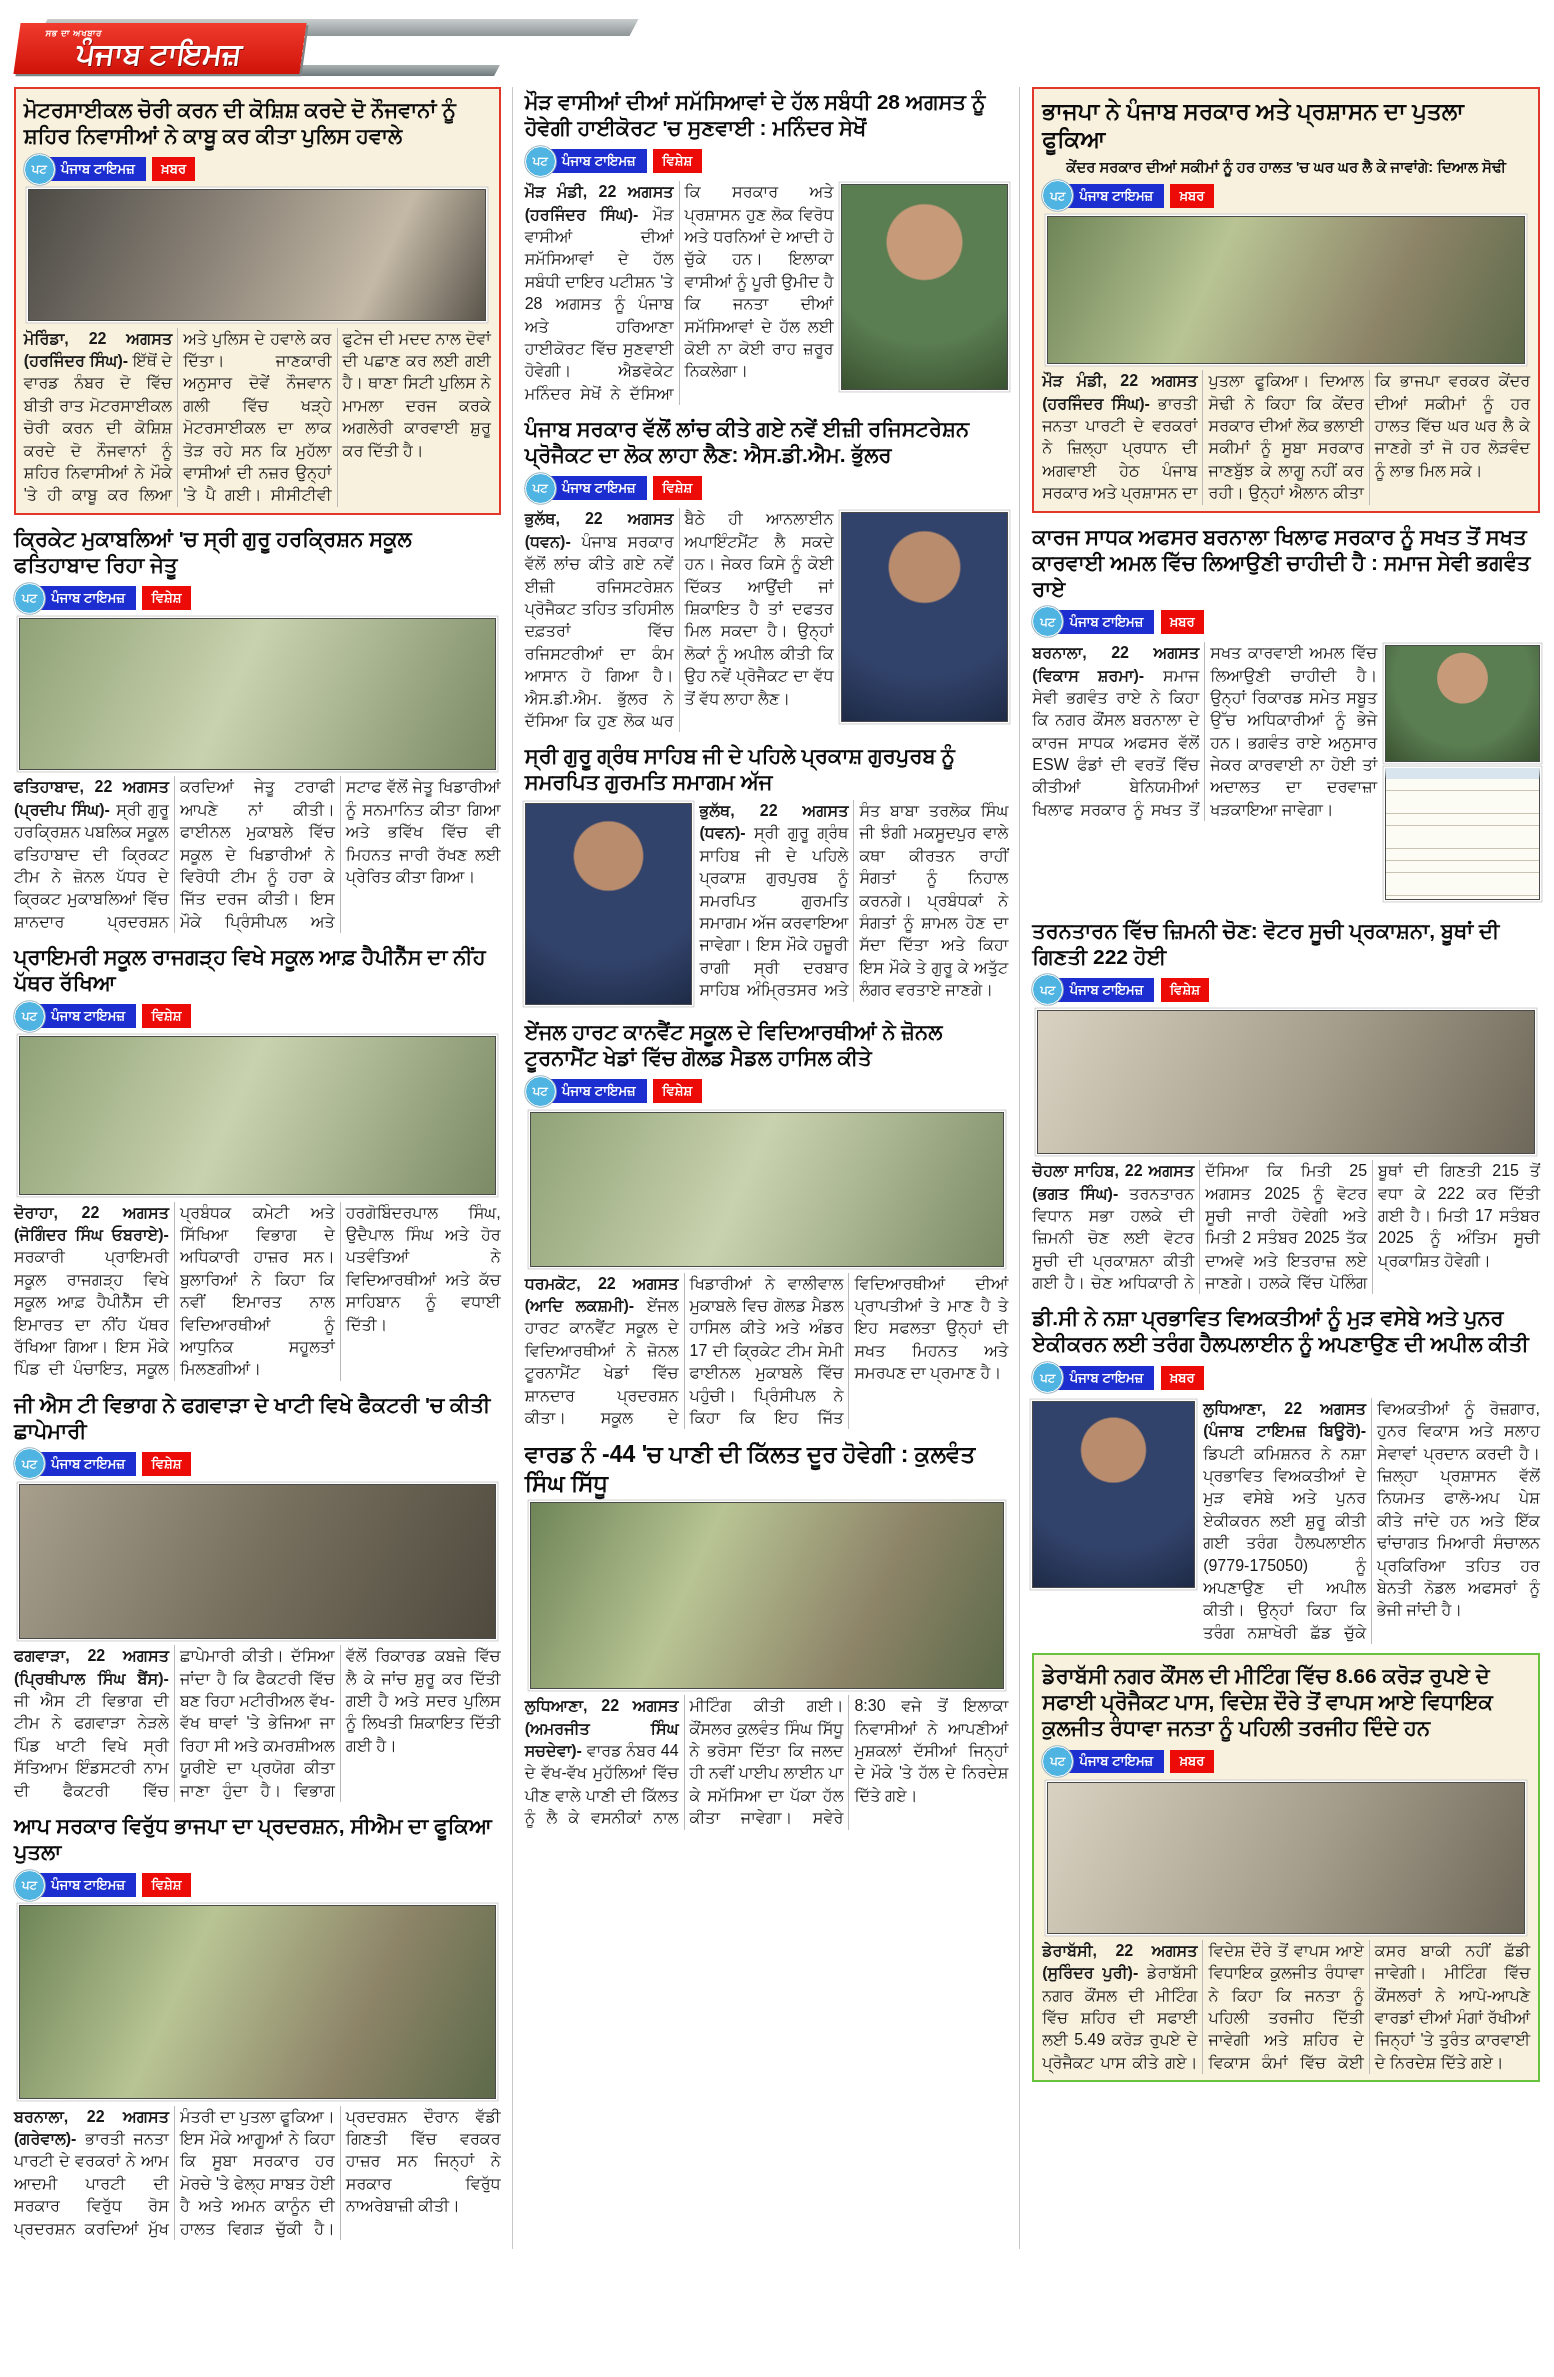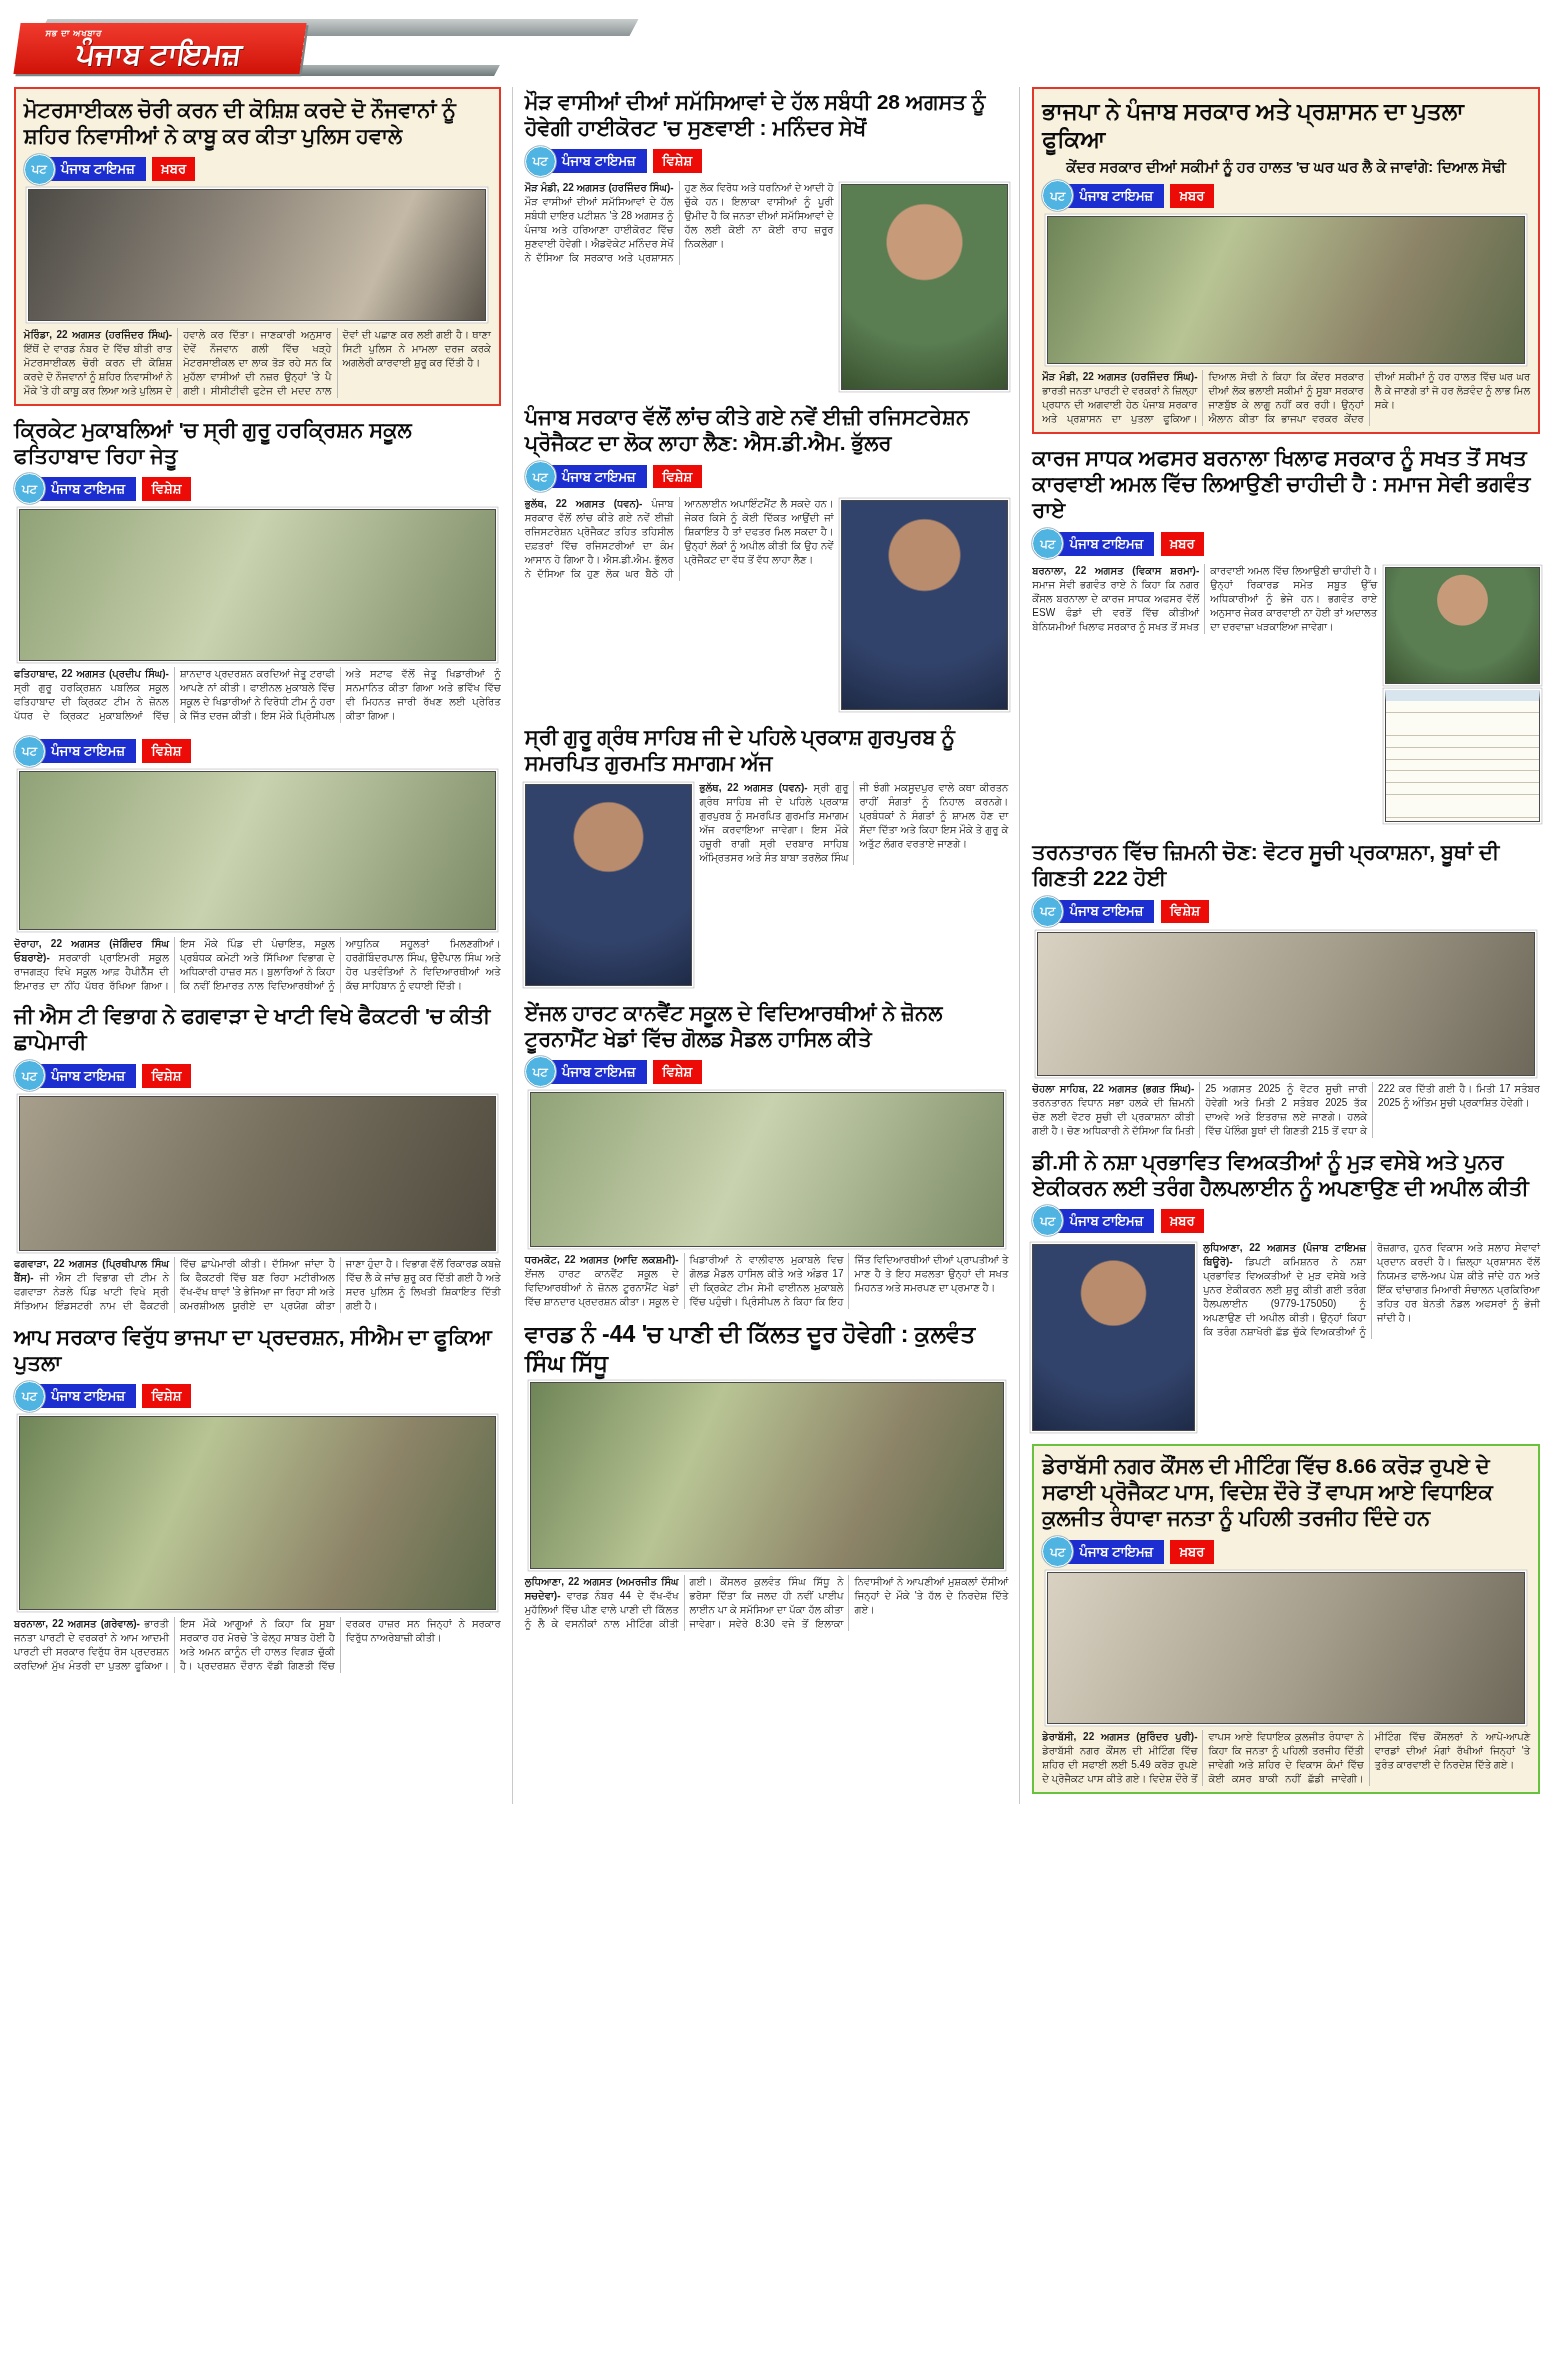--- a/index.html
+++ b/index.html
@@ -81,21 +81,21 @@
   .ph-factory { background:linear-gradient(115deg,#a79f8c 0%,#77705f 50%,#4f4a3e 100%); }
   .ph-portrait{ background:radial-gradient(circle at 50% 28%, #c79b7a 0 22%, #5a7d52 23% 60%, #39512f 100%); }
   .ph-portrait2{ background:radial-gradient(circle at 50% 26%, #b98c6d 0 20%, #32436b 21% 62%, #1e2a46 100%); }
   .ph-doc {
     background:#fcfbf4;
     background-image:repeating-linear-gradient(#fcfbf4 0 11px, #c9c4b2 11px 11.7px);
     border-top:11px solid #d8e4ee;
   }
   .body-cols {
     column-count:3; column-gap:11px; column-rule:0.8px solid #b9b9b9;
-    font-size:10px; line-height:1.4; text-align:justify; color:#1a1a1a;
+    font-size:16px; line-height:1.4; text-align:justify; color:#1a1a1a;
   }
   .body-cols.two { column-count:2; }
   .byline { font-weight:bold; }
   .flex-row { display:flex; gap:7.8px; align-items:flex-start; }
   .flex-row .grow { flex:1; }
 </style>
 </head>
 <body>
 
 <div id="page">
@@ -135,20 +135,21 @@
           <span class="badge-red">ਵਿਸ਼ੇਸ਼</span>
         </div>
         <div class="photo ph-group ph-full" style="height:152px"></div>
         <div class="body-cols">
           <span class="byline">ਫਤਿਹਾਬਾਦ, 22 ਅਗਸਤ (ਪ੍ਰਦੀਪ ਸਿੰਘ)-</span>
           <span>ਸ੍ਰੀ ਗੁਰੂ ਹਰਕ੍ਰਿਸ਼ਨ ਪਬਲਿਕ ਸਕੂਲ ਫਤਿਹਾਬਾਦ ਦੀ ਕ੍ਰਿਕਟ ਟੀਮ ਨੇ ਜ਼ੋਨਲ ਪੱਧਰ ਦੇ ਕ੍ਰਿਕਟ ਮੁਕਾਬਲਿਆਂ ਵਿੱਚ ਸ਼ਾਨਦਾਰ ਪ੍ਰਦਰਸ਼ਨ ਕਰਦਿਆਂ ਜੇਤੂ ਟਰਾਫੀ ਆਪਣੇ ਨਾਂ ਕੀਤੀ। ਫਾਈਨਲ ਮੁਕਾਬਲੇ ਵਿੱਚ ਸਕੂਲ ਦੇ ਖਿਡਾਰੀਆਂ ਨੇ ਵਿਰੋਧੀ ਟੀਮ ਨੂੰ ਹਰਾ ਕੇ ਜਿੱਤ ਦਰਜ ਕੀਤੀ। ਇਸ ਮੌਕੇ ਪ੍ਰਿੰਸੀਪਲ ਅਤੇ ਸਟਾਫ ਵੱਲੋਂ ਜੇਤੂ ਖਿਡਾਰੀਆਂ ਨੂੰ ਸਨਮਾਨਿਤ ਕੀਤਾ ਗਿਆ ਅਤੇ ਭਵਿੱਖ ਵਿੱਚ ਵੀ ਮਿਹਨਤ ਜਾਰੀ ਰੱਖਣ ਲਈ ਪ੍ਰੇਰਿਤ ਕੀਤਾ ਗਿਆ।</span>
         </div>
       </div>
 
       <div class="article">
+        <div class="headline">ਪ੍ਰਾਇਮਰੀ ਸਕੂਲ ਰਾਜਗੜ੍ਹ ਵਿਖੇ ਸਕੂਲ ਆਫ਼ ਹੈਪੀਨੈੱਸ ਦਾ ਨੀਂਹ ਪੱਥਰ ਰੱਖਿਆ</div>
         <div class="badge-row">
           <span class="badge-circle">ਪਟ</span>
           <span class="badge-blue">ਪੰਜਾਬ ਟਾਇਮਜ਼</span>
           <span class="badge-red">ਵਿਸ਼ੇਸ਼</span>
         </div>
         <div class="photo ph-group ph-full" style="height:159px"></div>
         <div class="body-cols">
           <span class="byline">ਦੋਰਾਹਾ, 22 ਅਗਸਤ (ਜੋਗਿੰਦਰ ਸਿੰਘ ਓਬਰਾਏ)-</span>
           <span>ਸਰਕਾਰੀ ਪ੍ਰਾਇਮਰੀ ਸਕੂਲ ਰਾਜਗੜ੍ਹ ਵਿਖੇ ਸਕੂਲ ਆਫ਼ ਹੈਪੀਨੈੱਸ ਦੀ ਇਮਾਰਤ ਦਾ ਨੀਂਹ ਪੱਥਰ ਰੱਖਿਆ ਗਿਆ। ਇਸ ਮੌਕੇ ਪਿੰਡ ਦੀ ਪੰਚਾਇਤ, ਸਕੂਲ ਪ੍ਰਬੰਧਕ ਕਮੇਟੀ ਅਤੇ ਸਿੱਖਿਆ ਵਿਭਾਗ ਦੇ ਅਧਿਕਾਰੀ ਹਾਜ਼ਰ ਸਨ। ਬੁਲਾਰਿਆਂ ਨੇ ਕਿਹਾ ਕਿ ਨਵੀਂ ਇਮਾਰਤ ਨਾਲ ਵਿਦਿਆਰਥੀਆਂ ਨੂੰ ਆਧੁਨਿਕ ਸਹੂਲਤਾਂ ਮਿਲਣਗੀਆਂ। ਹਰਗੋਬਿੰਦਰਪਾਲ ਸਿੰਘ, ਉਦੈਪਾਲ ਸਿੰਘ ਅਤੇ ਹੋਰ ਪਤਵੰਤਿਆਂ ਨੇ ਵਿਦਿਆਰਥੀਆਂ ਅਤੇ ਕੱਚ ਸਾਹਿਬਾਨ ਨੂੰ ਵਧਾਈ ਦਿੱਤੀ।</span>
         </div>

